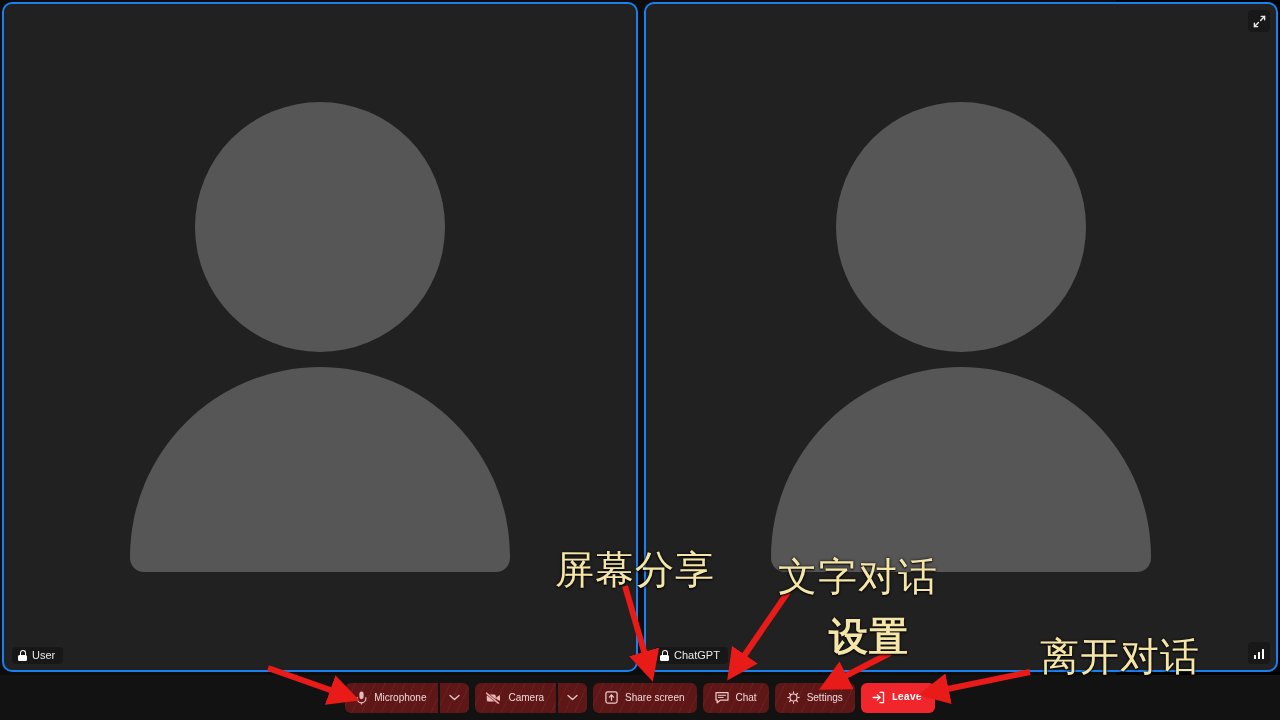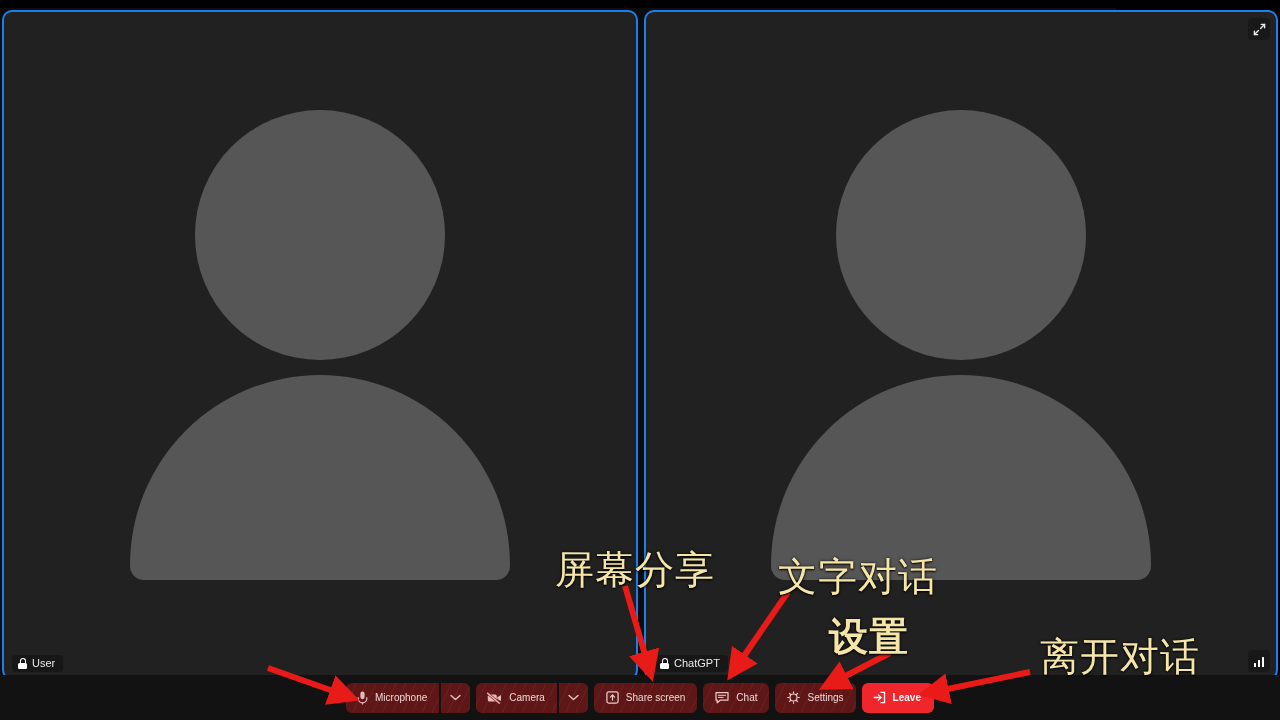--- a/index.html
+++ b/index.html
@@ -5,21 +5,21 @@
   * { margin:0; padding:0; box-sizing:border-box; }
   html,body { width:1280px; height:720px; overflow:hidden; }
   body {
     background:#000;
     font-family:"Liberation Sans","DejaVu Sans",sans-serif;
     position:relative;
   }
 
   
   #stage {
-    position:absolute; left:0; top:8px; width:1116px; height:675px;
+    position:absolute; left:0; top:0; width:1116px; height:675px;
     background:#0c0c0c;
   }
   .tile {
     position:absolute; top:2px; height:670px;
     background:#212121;
     border:2px solid #1a7ff0;
     border-radius:10px;
     overflow:hidden;
   }
   #tile-local  { left:2px;   width:636px; }
@@ -96,20 +96,21 @@
   .split { display:flex; align-items:center; gap:2px; }
   .split .ctl { border-radius:0; }
   .split .ctl:first-child { border-radius:6px 0 0 6px; }
   .split .ctl:last-child  { border-radius:0 6px 6px 0; }
   .seg-main { padding:0 12px 0 11px; gap:7px; }
   .seg-caret { padding:0 9px; }
   .simple { padding:0 12px; gap:7px; }
   #btn-leave {
     background:#f0262c; color:#fff; padding:0 13px 0 11px; gap:7px;
     font-weight:600;
+    font-family:Liberation Mono, monospace;
   }
   .ico { display:inline-flex; align-items:center; justify-content:center; flex:0 0 auto; }
 
   
   #annotations {
     position:absolute; left:0; top:0; width:1280px; height:720px;
     pointer-events:none;
   }
   .anno {
     position:absolute;

